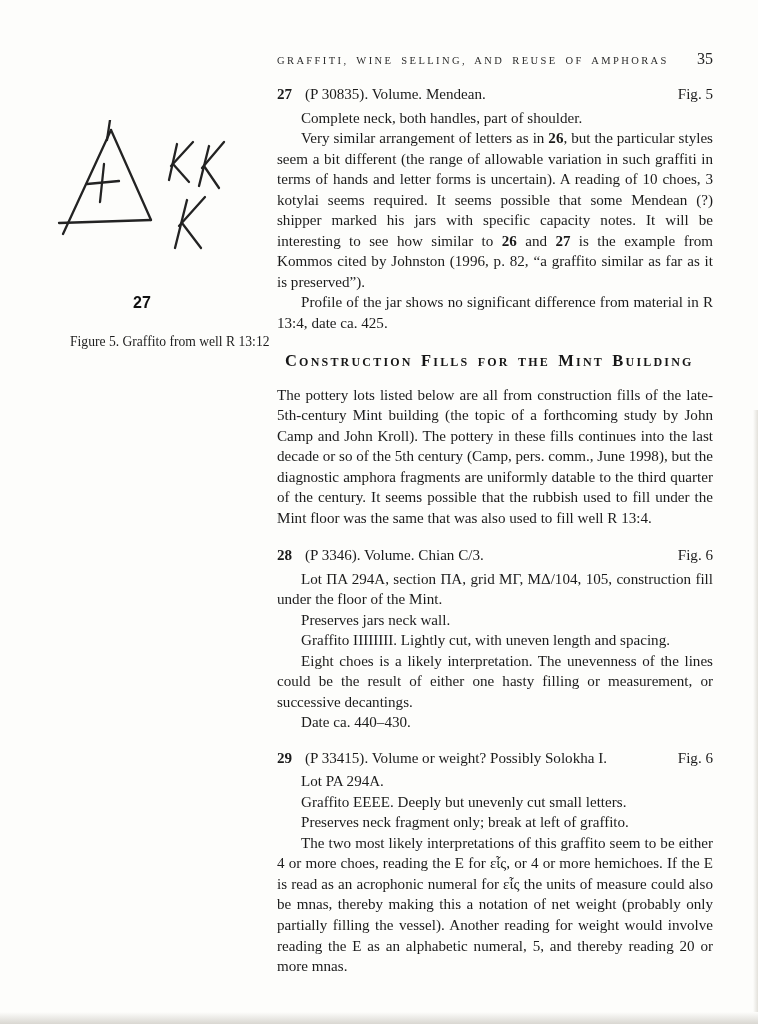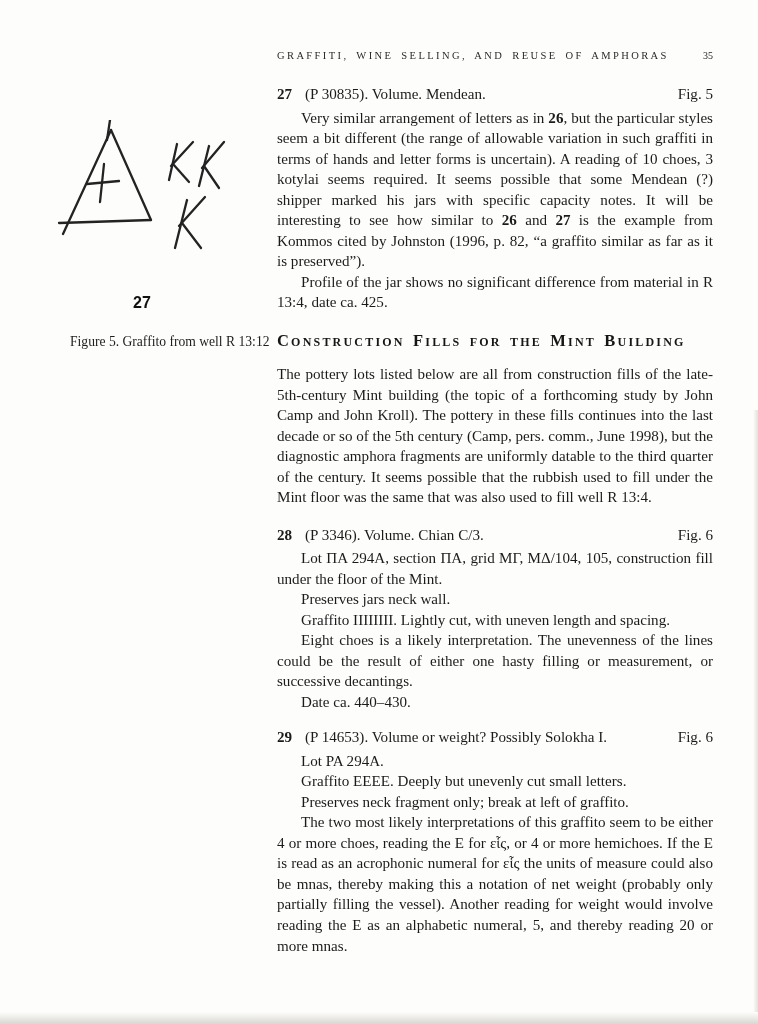--- a/index.html
+++ b/index.html
@@ -16,21 +16,21 @@
   }
 
   
   .running-head-row {
     position:absolute; left:277px; top:50px; width:436px;
     display:flex; justify-content:space-between; align-items:baseline;
   }
   .running-head {
     font-size:10.5px; letter-spacing:2.4px; word-spacing:3px; color:#2b2b2b;
   }
-  .page-number { font-size:10px; color:#222; }
+  .page-number { font-size:16px; color:#222; }
 
   
   .figure-area {
     position:absolute; left:46px; top:120px; width:192px;
     text-align:center;
   }
   .graffito-svg { display:block; width:190px; height:150px; margin:0 auto; }
   .fig-label {
     margin-top:24px;
     font-family:"Liberation Sans", sans-serif;
@@ -54,21 +54,21 @@
   .entry-title { flex:1; }
   .fig-ref { flex:none; padding-left:10px; }
   p.indent { text-indent:24px; }
   .bold-ref { font-weight:bold; }
 
   .section-heading {
     font-variant:small-caps;
     letter-spacing:2.2px; word-spacing:2px;
     font-size:16.5px; color:#161616;
     text-align:left;
-    margin:17px 0 11px 0;
+    margin:17px 0 11px 8px;
   }
   .section-intro { margin-bottom:17px;margin-top:12px; }
 
   
   .edge-bottom {
     position:absolute; left:0; right:0; bottom:0; height:12px;
     background:linear-gradient(#fdfdfb, #d9d7d1);
   }
   .edge-right {
     position:absolute; top:40%; right:0; width:5px; height:60%;
@@ -113,20 +113,21 @@
   </div>
 
   <div class="main-col">
 
     <div class="entry-block">
       <div class="entry-head">
         <span class="entry-num">27</span>
         <span class="entry-title">(P 30835). Volume. Mendean.</span>
         <span class="fig-ref">Fig. 5</span>
       </div>
+      <p class="indent">Complete neck, both handles, part of shoulder.</p>
       <p class="indent"><span>Very similar arrangement of letters as in </span><span class="bold-ref">26</span><span>, but the particular styles seem a bit different (the range of allowable variation in such graffiti in terms of hands and letter forms is uncertain). A reading of 10 choes, 3 kotylai seems required. It seems possible that some Mendean (?) shipper marked his jars with specific capacity notes. It will be interesting to see how similar to </span><span class="bold-ref">26</span><span> and </span><span class="bold-ref">27</span><span> is the example from Kommos cited by Johnston (1996, p. 82, “a graffito similar as far as it is preserved”).</span></p>
       <p class="indent">Profile of the jar shows no significant difference from material in R 13:4, date ca. 425.</p>
     </div>
 
     <h2 class="section-heading">Construction Fills for the Mint Building</h2>
     <p class="section-intro">The pottery lots listed below are all from construction fills of the late-5th-century Mint building (the topic of a forthcoming study by John Camp and John Kroll). The pottery in these fills continues into the last decade or so of the 5th century (Camp, pers. comm., June 1998), but the diagnostic amphora fragments are uniformly datable to the third quarter of the century. It seems possible that the rubbish used to fill under the Mint floor was the same that was also used to fill well R 13:4.</p>
 
     <div class="entry-block">
       <div class="entry-head">
         <span class="entry-num">28</span>
@@ -136,21 +137,21 @@
       <p class="indent">Lot ΠΑ 294A, section ΠΑ, grid ΜΓ, ΜΔ/104, 105, construction fill under the floor of the Mint.</p>
       <p class="indent">Preserves jars neck wall.</p>
       <p class="indent">Graffito IIIIIIII. Lightly cut, with uneven length and spacing.</p>
       <p class="indent">Eight choes is a likely interpretation. The unevenness of the lines could be the result of either one hasty filling or measurement, or successive decantings.</p>
       <p class="indent">Date ca. 440–430.</p>
     </div>
 
     <div class="entry-block">
       <div class="entry-head">
         <span class="entry-num">29</span>
-        <span class="entry-title">(P 14653). Volume or weight? Possibly Solokha I.</span>
+        <span class="entry-title">(P 33415). Volume or weight? Possibly Solokha I.</span>
         <span class="fig-ref">Fig. 6</span>
       </div>
       <p class="indent">Lot PA 294A.</p>
       <p class="indent">Graffito EEEE. Deeply but unevenly cut small letters.</p>
       <p class="indent">Preserves neck fragment only; break at left of graffito.</p>
       <p class="indent">The two most likely interpretations of this graffito seem to be either 4 or more choes, reading the E for εἷς, or 4 or more hemichoes. If the E is read as an acrophonic numeral for εἷς the units of measure could also be mnas, thereby making this a notation of net weight (probably only partially filling the vessel). Another reading for weight would involve reading the E as an alphabetic numeral, 5, and thereby reading 20 or more mnas.</p>
 
     </div>
 
   </div>

